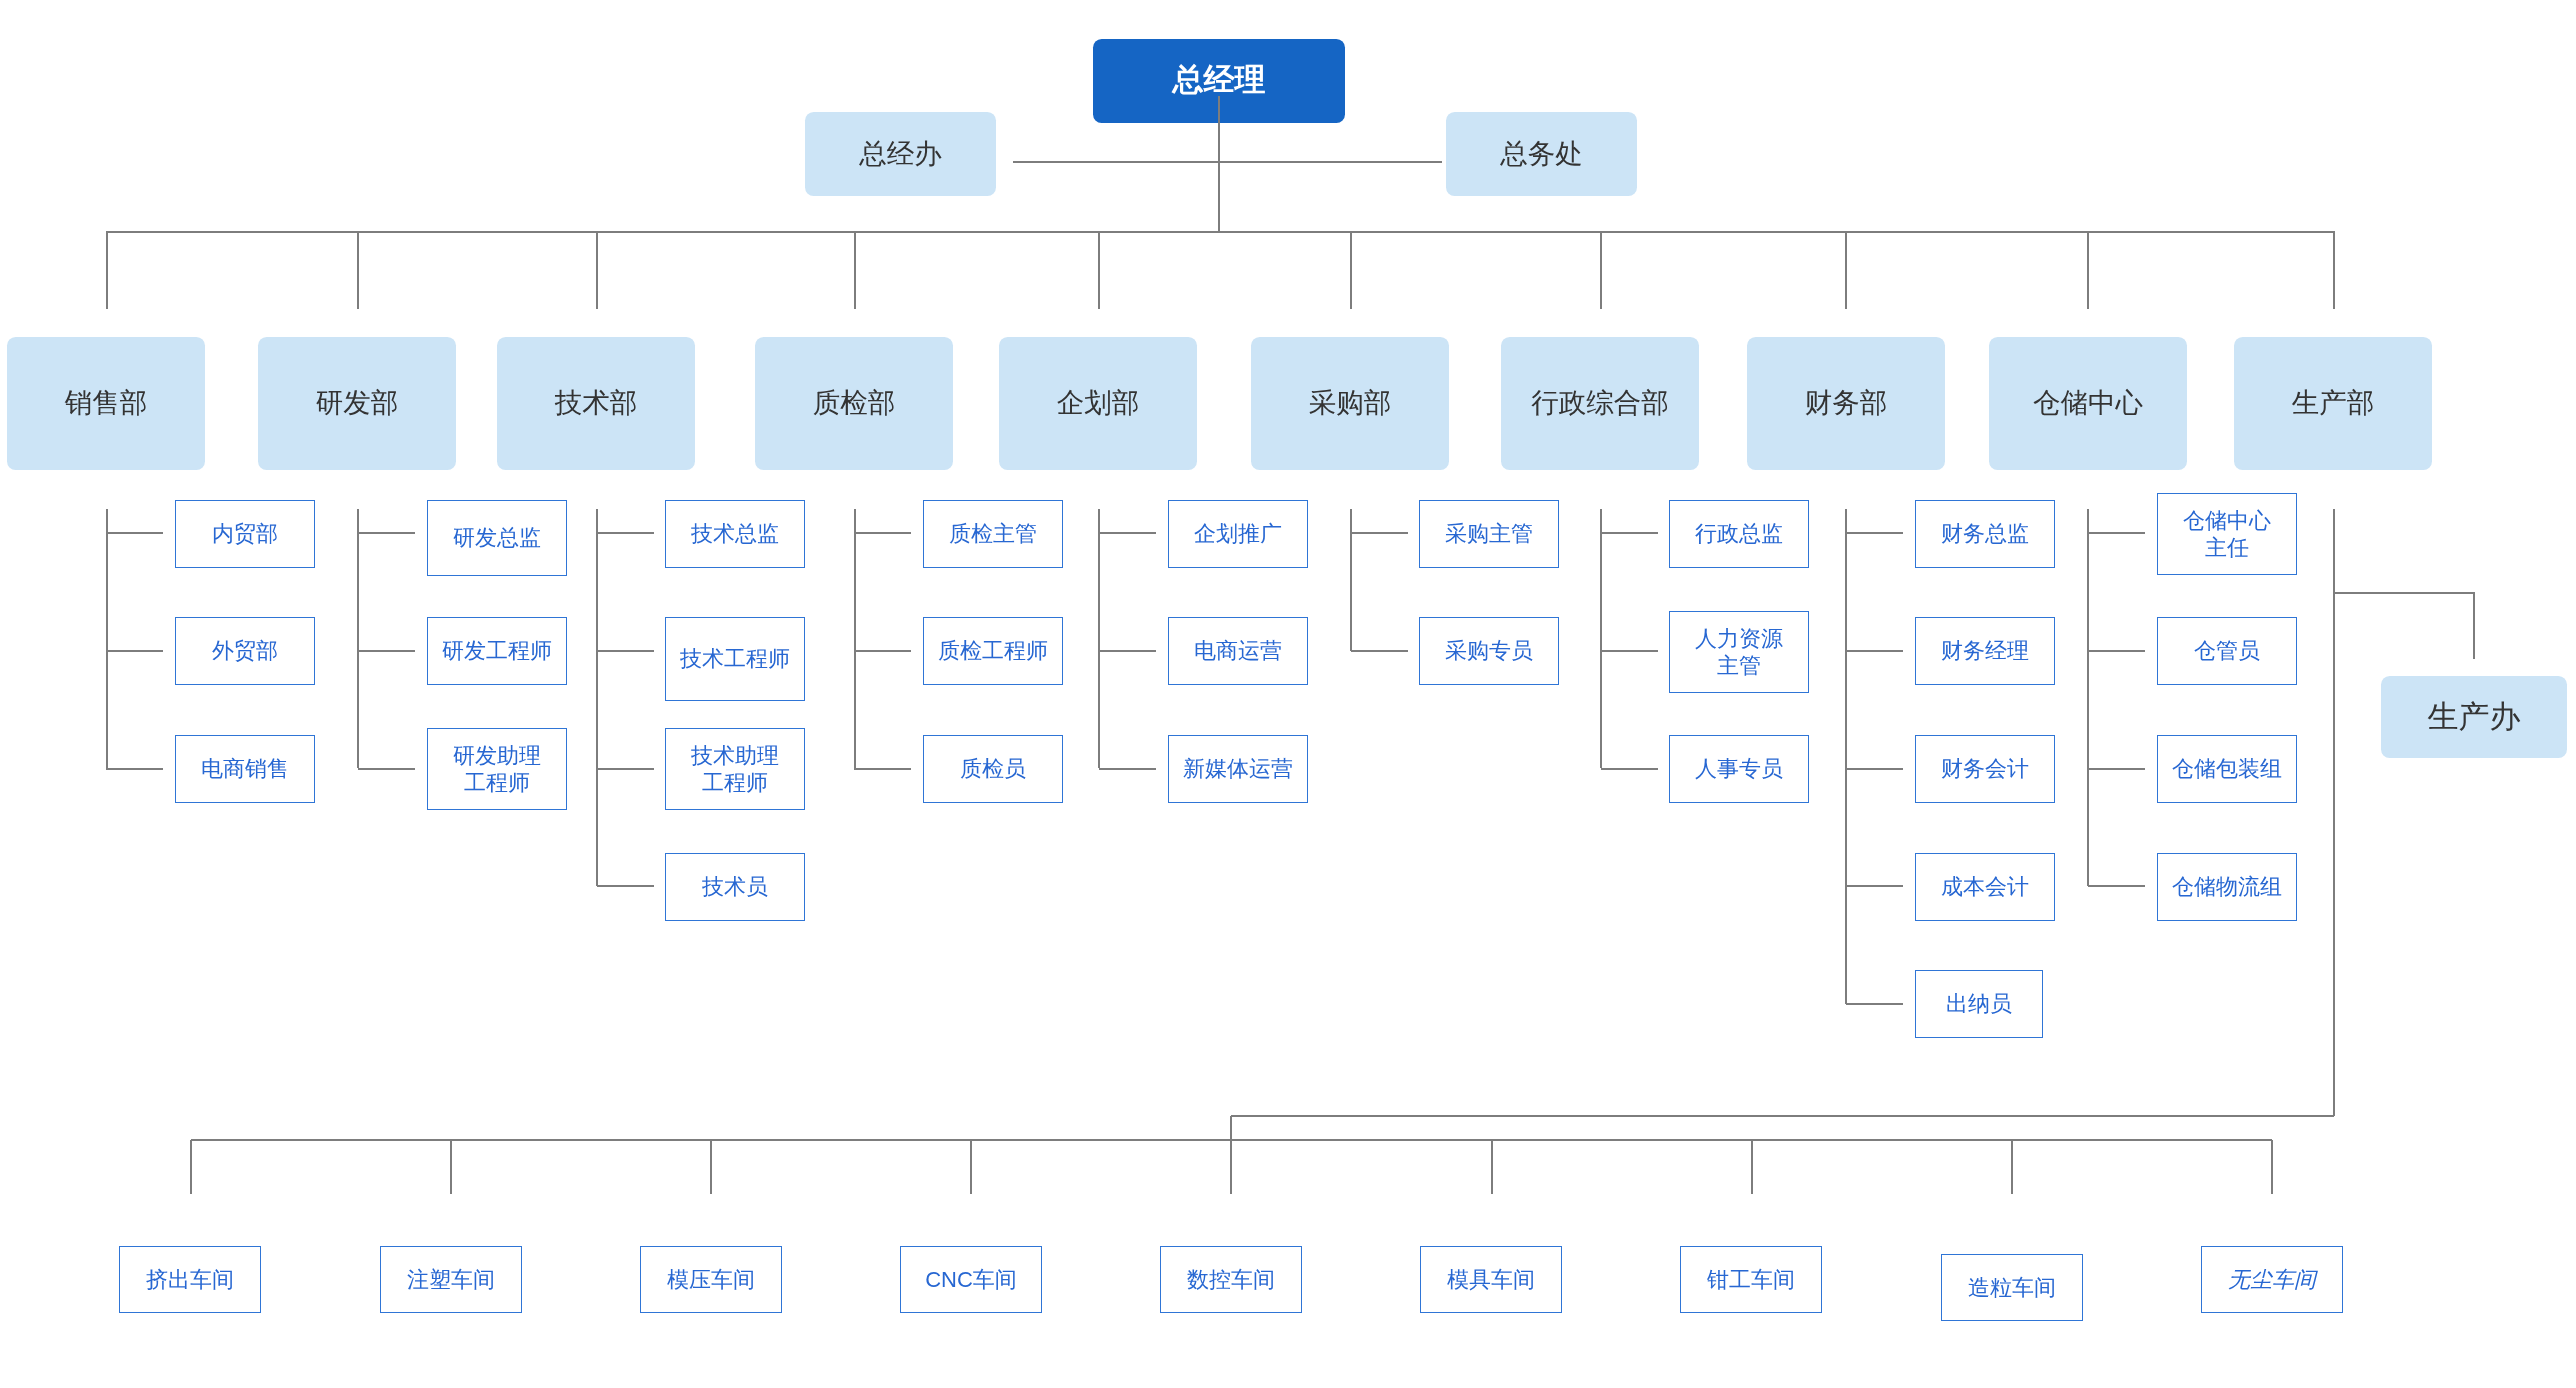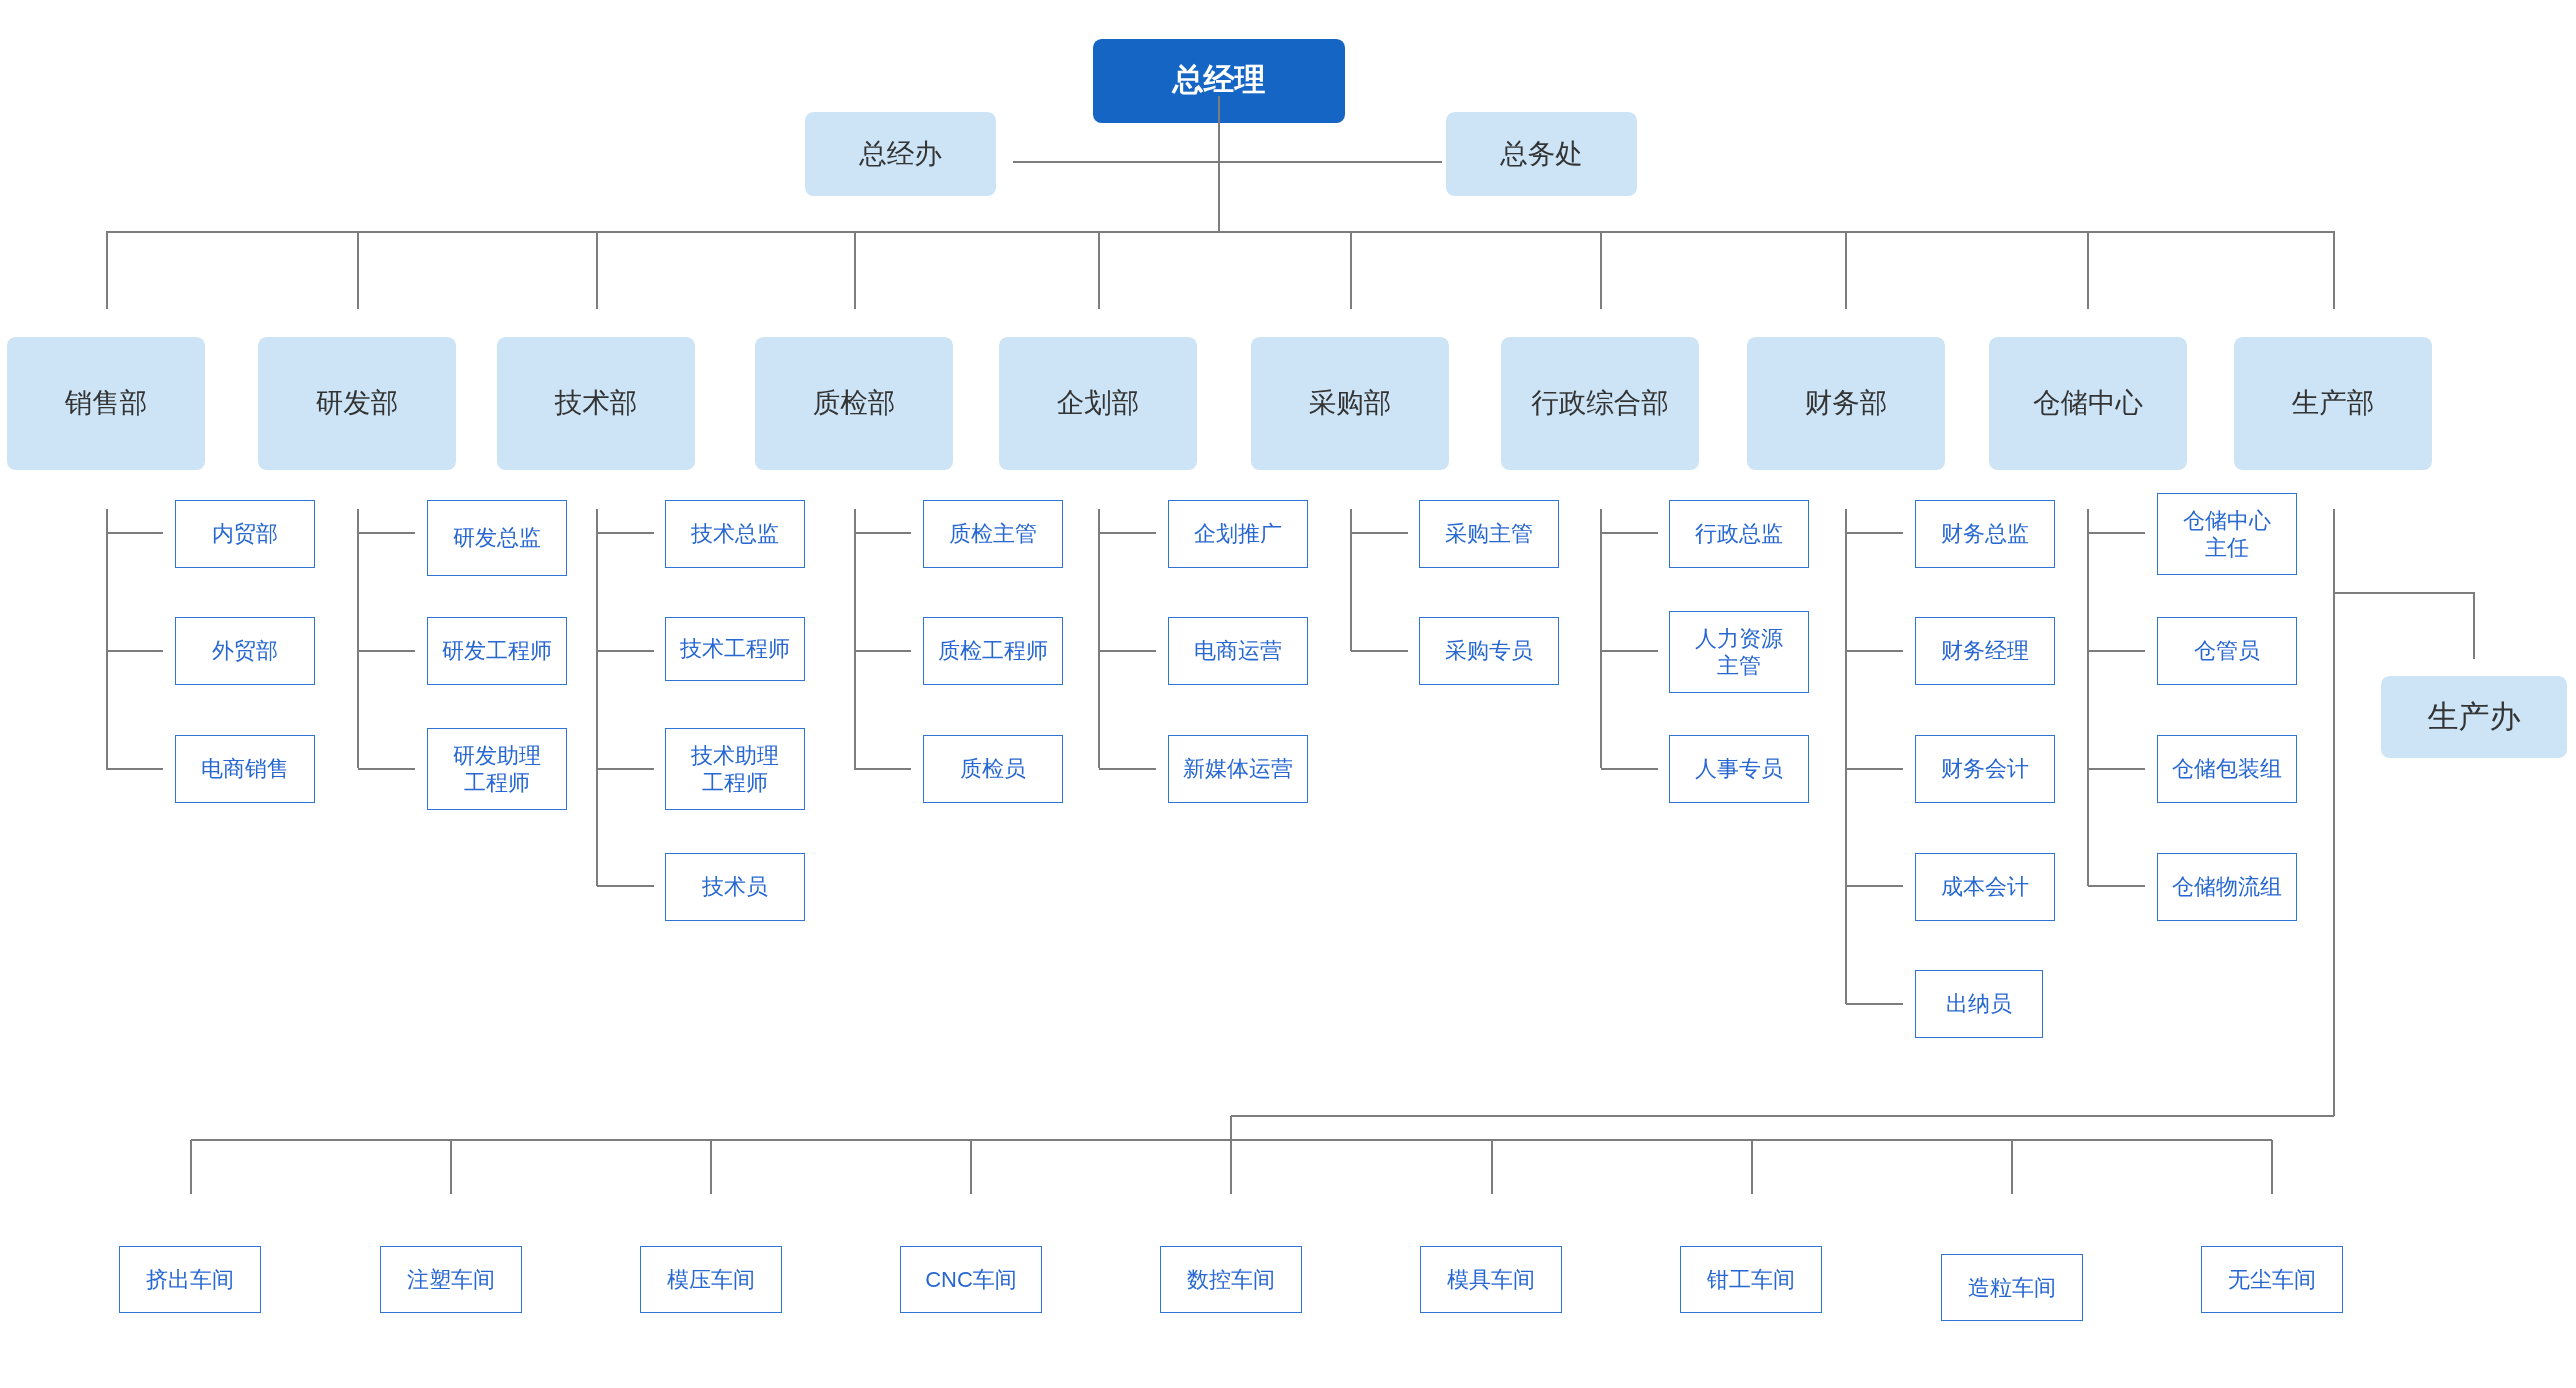--- a/index.html
+++ b/index.html
@@ -70,21 +70,21 @@
     <div class="box pos" style="left: 427px; top: 617px; width: 140px; height: 68px; font-size: 22px;">研发工程师</div>
     <div class="line" style="left: 358px; top: 768px; width: 57px; height: 1.7px;"></div>
     <div class="box pos" style="left: 427px; top: 728px; width: 140px; height: 82px; font-size: 22px;">研发助理
 工程师</div>
     <div class="line" style="left: 596px; top: 232px; width: 1.7px; height: 77px;"></div>
     <div class="box fill" style="left: 497px; top: 337px; width: 198px; height: 133px; font-size: 27.5px;">技术部</div>
     <div class="line" style="left: 596px; top: 509px; width: 1.7px; height: 377px;"></div>
     <div class="line" style="left: 597px; top: 532px; width: 57px; height: 1.7px;"></div>
     <div class="box pos" style="left: 665px; top: 500px; width: 140px; height: 68px; font-size: 22px;">技术总监</div>
     <div class="line" style="left: 597px; top: 650px; width: 57px; height: 1.7px;"></div>
-    <div class="box pos" style="left: 665px; top: 617px; width: 140px; height: 64px; font-size: 22px;">技术工程师</div>
+    <div class="box pos" style="left: 665px; top: 617px; width: 140px; height: 84px; font-size: 22px;">技术工程师</div>
     <div class="line" style="left: 597px; top: 768px; width: 57px; height: 1.7px;"></div>
     <div class="box pos" style="left: 665px; top: 728px; width: 140px; height: 82px; font-size: 22px;">技术助理
 工程师</div>
     <div class="line" style="left: 597px; top: 885px; width: 57px; height: 1.7px;"></div>
     <div class="box pos" style="left: 665px; top: 853px; width: 140px; height: 68px; font-size: 22px;">技术员</div>
     <div class="line" style="left: 854px; top: 232px; width: 1.7px; height: 77px;"></div>
     <div class="box fill" style="left: 755px; top: 337px; width: 198px; height: 133px; font-size: 27.5px;">质检部</div>
     <div class="line" style="left: 854px; top: 509px; width: 1.7px; height: 259px;"></div>
     <div class="line" style="left: 854px; top: 532px; width: 57px; height: 1.7px;"></div>
     <div class="box pos" style="left: 923px; top: 500px; width: 140px; height: 68px; font-size: 22px;">质检主管</div>
@@ -162,15 +162,15 @@
     <div class="box pos" style="left: 900px; top: 1246px; width: 142px; height: 67px; font-size: 22px;">CNC车间</div>
     <div class="line" style="left: 1230px; top: 1140px; width: 1.7px; height: 54px;"></div>
     <div class="box pos" style="left: 1160px; top: 1246px; width: 142px; height: 67px; font-size: 22px;">数控车间</div>
     <div class="line" style="left: 1491px; top: 1140px; width: 1.7px; height: 54px;"></div>
     <div class="box pos" style="left: 1420px; top: 1246px; width: 142px; height: 67px; font-size: 22px;">模具车间</div>
     <div class="line" style="left: 1751px; top: 1140px; width: 1.7px; height: 54px;"></div>
     <div class="box pos" style="left: 1680px; top: 1246px; width: 142px; height: 67px; font-size: 22px;">钳工车间</div>
     <div class="line" style="left: 2011px; top: 1140px; width: 1.7px; height: 54px;"></div>
     <div class="box pos" style="left: 1941px; top: 1246px; width: 142px; height: 67px; font-size: 22px; margin-top: 8px;">造粒车间</div>
     <div class="line" style="left: 2271px; top: 1140px; width: 1.7px; height: 54px;"></div>
-    <div class="box pos" style="left: 2201px; top: 1246px; width: 142px; height: 67px; font-size: 22px;">无尘车间</div>
+    <div class="box pos" style="left: 2201px; top: 1246px; width: 142px; height: 67px; font-size: 22px; font-style: italic;">无尘车间</div>
   </div>
 
 
 </body></html>

